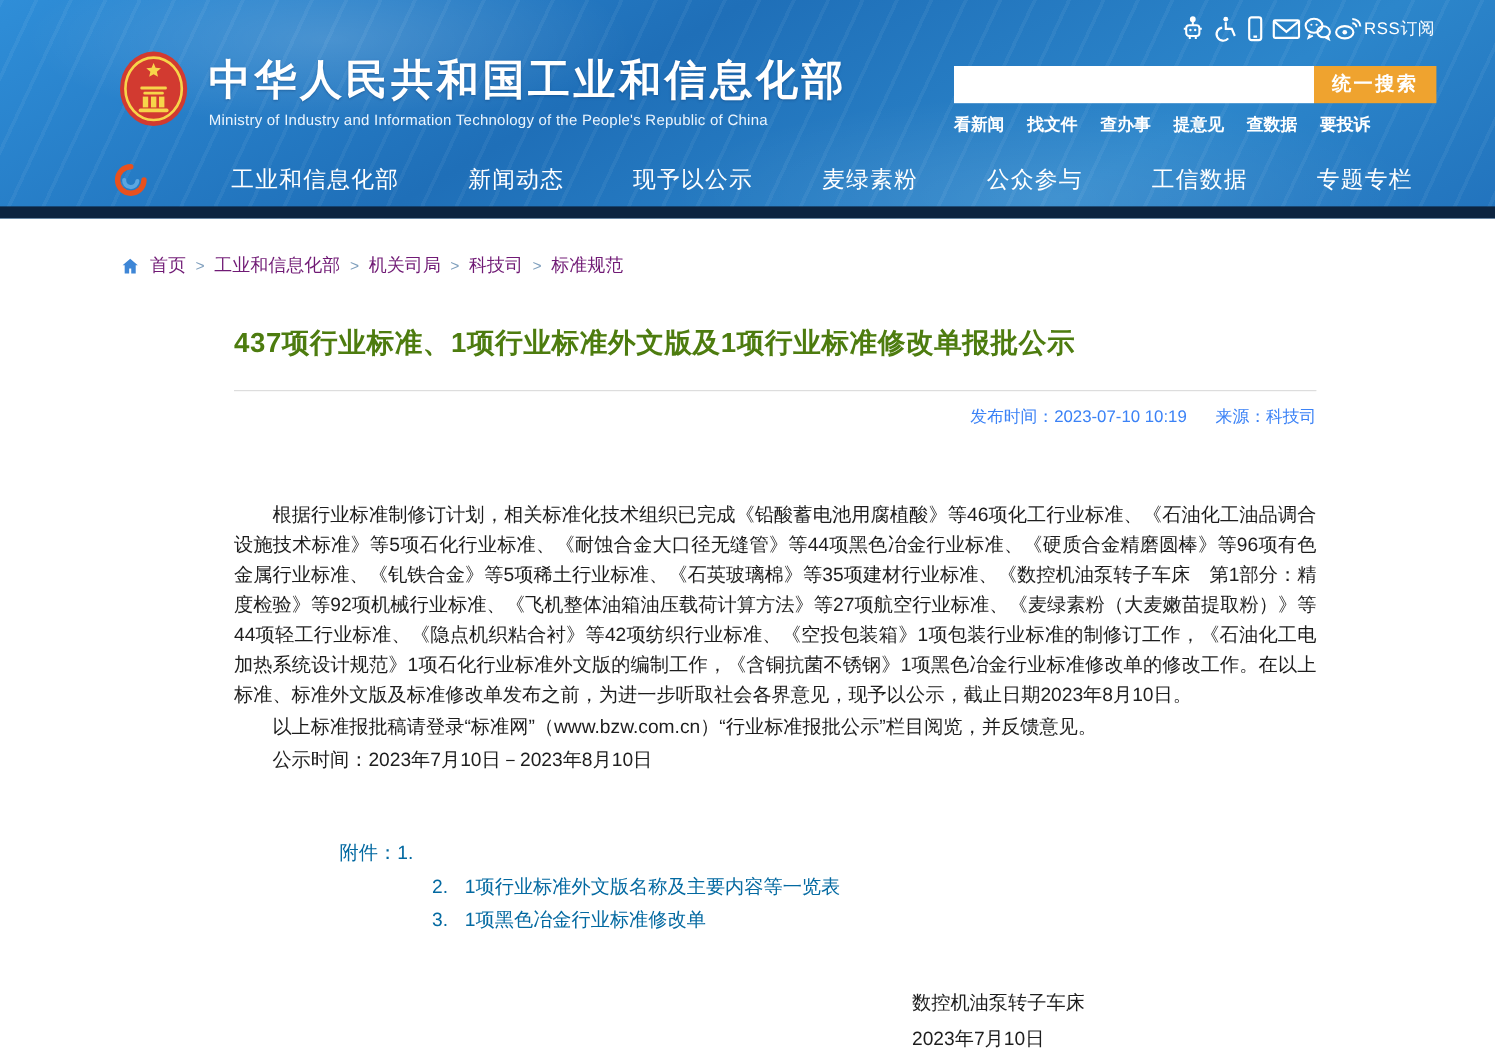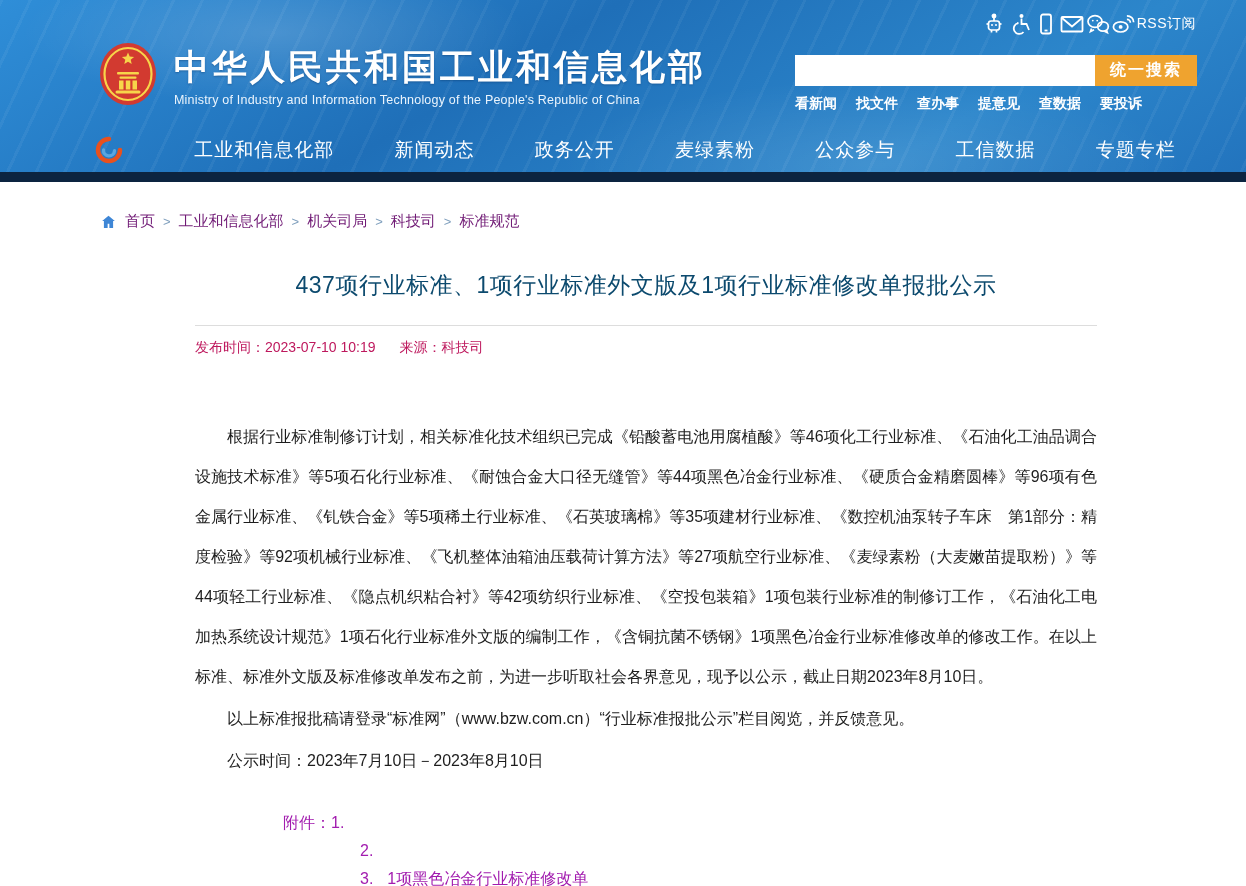--- a/index.html
+++ b/index.html
@@ -39,30 +39,30 @@
   .nav-item { color:#fff; font-size:19px; letter-spacing:1px; cursor:pointer; white-space:nowrap; }
   .header-bottom-bar { position:absolute; left:0; bottom:0; width:100%; height:10px; background:#0c2440; z-index:4; }
 
   
   .breadcrumb { padding:30px 0 0 100px; display:flex; align-items:center; gap:8px; font-size:15px; }
   .crumb-link { color:#701a75; cursor:pointer; text-decoration:none; }
   .crumb-sep { color:#7f9fbd; font-size:13px; }
 
   
   .article { width:902px; margin-left:195px; color:#333; }
-  .article-title { margin-top:39px; text-align:center; font-size:23px; font-weight:normal; color:#0c4a6e; letter-spacing:.5px; }
+  .article-title { margin-top:39px; font-size:23px; font-weight:bold; color:#4d7c0f; letter-spacing:.5px; }
   .title-rule { border:none; border-top:1px solid #ddd; margin-top:24px; }
-  .meta { margin-top:13px; text-align:left; color:#be185d; font-size:14px; }
+  .meta { margin-top:13px; text-align:right; color:#3b82f6; font-size:14px; }
   .meta .gap { display:inline-block; width:24px; }
 
-  .body-text { margin-top:60px; font-size:16px; line-height:40px; text-align:justify; color:#1d1d1d; }
+  .body-text { margin-top:60px; font-size:16px; line-height:25px; text-align:justify; color:#1d1d1d; }
   .body-text p { text-indent:2em; }
   .body-text p + p { margin-top:2px; }
 
-  .attachments { margin-top:28px; font-size:16px; line-height:28px; color:#a21caf; }
+  .attachments { margin-top:52px; font-size:16px; line-height:28px; color:#0369a1; }
   .att-row { display:flex; }
   .att-row.first { margin-left:88px; }
   .att-row.rest  { margin-left:165px; }
   .att-label { white-space:nowrap; }
   .att-num { margin-right:14px; }
 
   .signature { margin-top:40px; margin-left:565px; font-size:16px; line-height:30px; color:#1d1d1d; }
 </style>
 </head>
 <body>
@@ -159,21 +159,21 @@
   </div>
 
   <div class="nav-row">
     <svg class="nav-logo" viewBox="0 0 30 30">
       <path d="M26 15a11 11 0 1 1-11-11" fill="none" stroke="#e8511e" stroke-width="4.5" stroke-linecap="round"></path>
       <path d="M9.5 15a5.5 5.5 0 0 0 11 .8" fill="none" stroke="#5aa6e0" stroke-width="3.4" stroke-linecap="round"></path>
     </svg>
     <div class="nav-items">
       <span class="nav-item">工业和信息化部</span>
       <span class="nav-item">新闻动态</span>
-      <span class="nav-item">政务公开</span>
+      <span class="nav-item">现予以公示</span>
       <span class="nav-item">麦绿素粉</span>
       <span class="nav-item">公众参与</span>
       <span class="nav-item">工信数据</span>
       <span class="nav-item">专题专栏</span>
     </div>
   </div>
 
   <div class="header-bottom-bar"></div>
 </div>
 
@@ -205,20 +205,21 @@
     <p>公示时间：2023年7月10日－2023年8月10日</p>
   </div>
 
   <div class="attachments">
     <div class="att-row first">
       <span class="att-label">附件：</span>
       <span class="att-num">1.</span>
     </div>
     <div class="att-row rest">
       <span class="att-num">2.</span>
+      <span>1项行业标准外文版名称及主要内容等一览表</span>
     </div>
     <div class="att-row rest">
       <span class="att-num">3.</span>
       <span>1项黑色冶金行业标准修改单</span>
     </div>
   </div>
 
   <div class="signature">
     <div>数控机油泵转子车床</div>
     <div>2023年7月10日</div>

